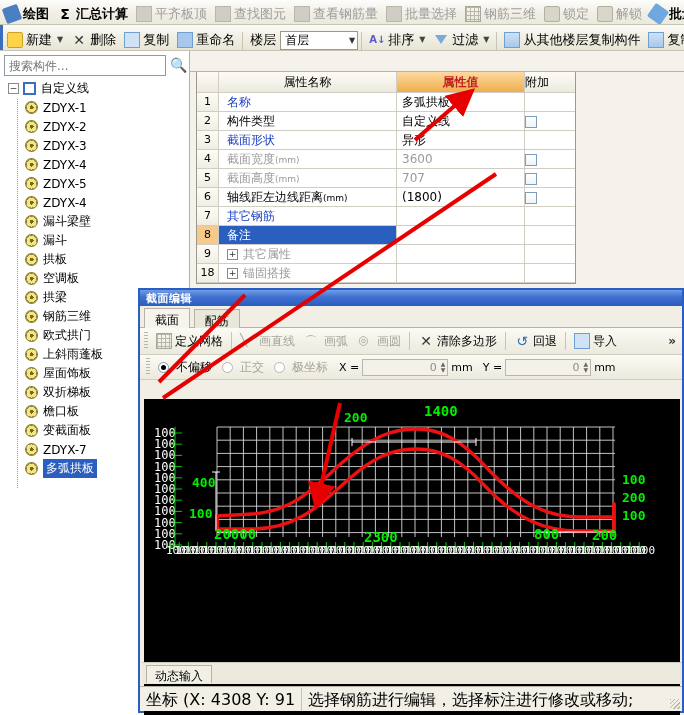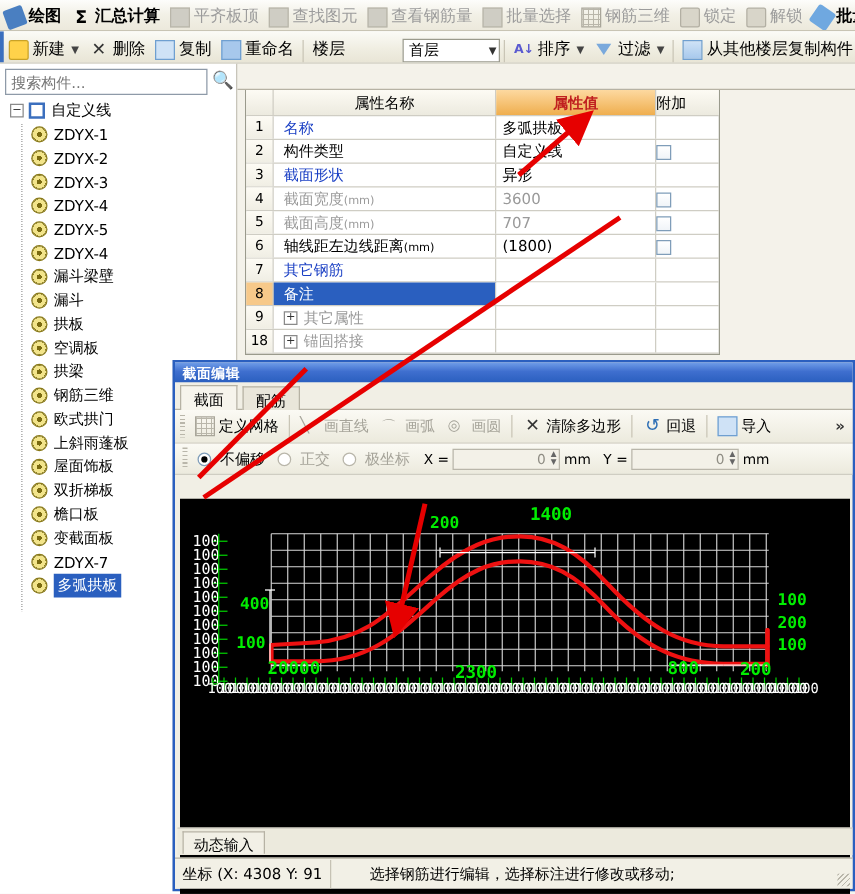--- a/index.html
+++ b/index.html
@@ -48,21 +48,21 @@
   .ic-copy{background:#cfe2f6;border:1px solid #6f9fd0;}
   .ic-rename{background:#a7c8ec;border:1px solid #6f9fd0;}
   .ic-az{background:none;color:#5a5ad0;font-size:10px;font-weight:bold;line-height:16px;text-align:center;}
   .ic-funnel{background:none;}
   .funnel-shape{position:absolute;left:2px;top:3px;width:12px;height:0;border-left:6px solid transparent;border-right:6px solid transparent;border-top:9px solid #7aa9dc;}
   .ic-copylayer{background:linear-gradient(to bottom,#cfe2f6,#a7c8ec);border:1px solid #6f9fd0;}
 
   .combo {
     height:19px; border:1px solid #9a9a8c; background:#fff;
     display:inline-flex; align-items:center; padding:0 2px 0 4px;
-    font-size:12px; min-width: 78px; justify-content:space-between;margin-left:42px;
+    font-size:12px; min-width: 78px; justify-content:space-between;
   }
   .combo .cb-arrow{ font-size:8px; color:#333; padding-left:6px;}
 
   
   #leftpanel {
     position:absolute; left:0; top:51px; width:190px; height:664px;
     background:#ffffff; border-right:1px solid #b6b2a4;padding-left:16px;
   }
   #searchrow { position:absolute; left:4px; top:4px; width:182px; height:22px; }
   #searchbox {
@@ -221,22 +221,21 @@
     position:absolute; left:2px; bottom:27px; width:540px; height:22px;
     background:#eceadd; border-top:1px solid #cfcdc2;
   }
   #dyntab{
     display:inline-block; margin:2px 0 0 4px; padding:2px 8px 0 8px; height:18px;
     background:#f2f0e6; border:1px solid #b6b2a4; border-bottom:none; font-size:12px;
   }
   #statusbar{
     position:absolute; left:0; bottom:0; width:542px; height:25px;
     background:#f2f0e6; border-top:1px solid #b6b2a4; display:flex; align-items:center;
-    font-size:12px;
-    gap:25px;
+    font-size:16px;
   }
   #coordcell{ padding:0 6px; border-right:1px solid #c6c2b4; line-height:23px; white-space:nowrap;}
   #hintcell{ padding:0 6px; line-height:23px; white-space:nowrap; }
   #grip-br{ position:absolute; right:2px; bottom:2px; width:10px;height:10px;
     background:repeating-linear-gradient(135deg,#b9b6aa 0 1px,transparent 1px 3px);}
 
   
   #annot{ position:absolute; left:0; top:0; width:684px; height:715px; pointer-events:none; }
 </style>
 </head>

